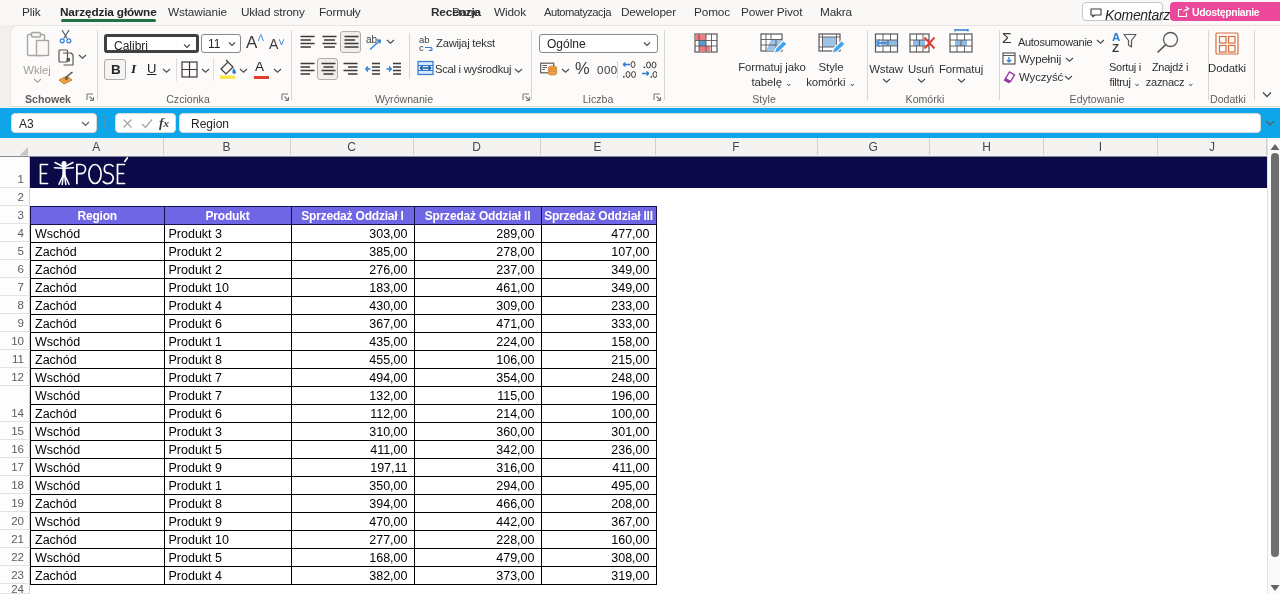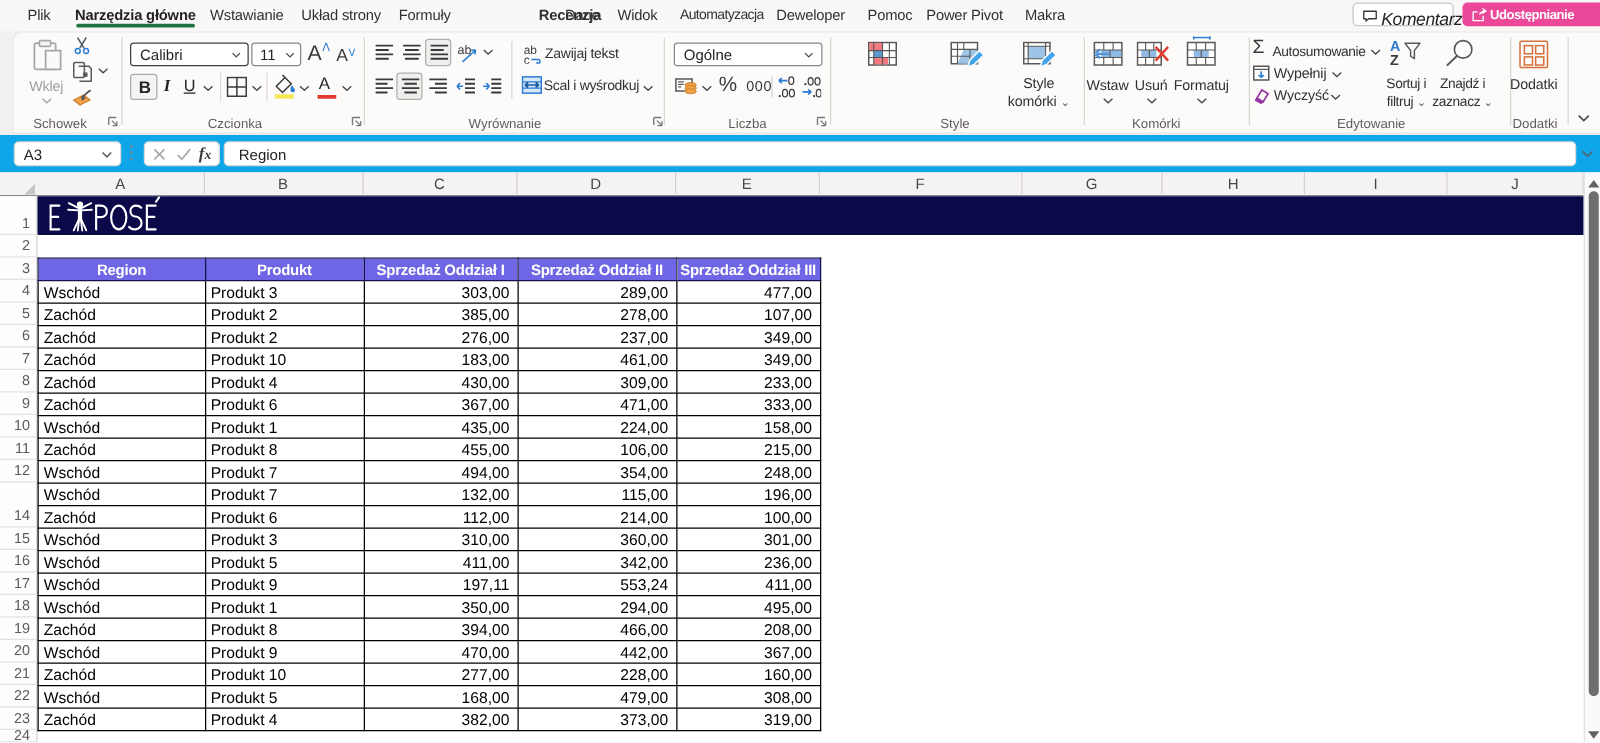--- a/index.html
+++ b/index.html
@@ -95,27 +95,27 @@
       <path d="M5 4 H13.2 L15 6 V16 H5.5" stroke-linejoin="round"></path>
       <rect x="8.5" y="9" width="3.5" height="3.5" fill="#5a5856" stroke="none"></rect>
     </svg>
     <svg class="abs" style="left:78px;top:29px;" width="9" height="6" fill="none" stroke="#494949" stroke-width="1.1">
         <path d="M1 1 L4.5 4.2 L8 1"></path>
       </svg>
     <svg class="abs" style="left:57px;top:46px;" width="17" height="15" fill="none">
       <path d="M2 9 L10 5 L15 9 L7 13 Z" fill="#f0a246" stroke="#c87f2f" stroke-width="1"></path>
       <path d="M8 7.5 L13.5 2.5 M13.5 2.5 L15.5 1.2 M8.5 9 L11 7" stroke="#5a5856" stroke-width="1.6"></path>
     </svg>
-    <div class="glabel" style="left:48px;">Schowek</div>
+    <div class="glabel" style="left:48px;font-weight:bold;">Schowek</div>
     <svg class="launch" style="left:85px;" width="10" height="10" fill="none" stroke="#7a7876" stroke-width="1.1">
         <path d="M2 2 H8 M2 2 V8 M4.5 4.5 L8.5 8.5 M8.5 8.5 V5 M8.5 8.5 H5"></path>
       </svg>
     <div class="gsep" style="left:97px;"></div>
 
-    <div class="abs" style="left:104px;top:9px;width:95px;height:19px;background:#fff;border:1px solid #404040;border-radius:3px;">
+    <div class="abs" style="left:104px;top:9px;width:95px;height:19px;background:#fff;border:3px solid #404040;border-radius:3px;">
       <span style="position:absolute;left:7px;top:2px;font-size:12px;color:#242424;">Calibri</span>
       <svg style="position:absolute;right:5px;top:7px;" width="8" height="5" fill="none" stroke="#494949" stroke-width="1.1">
           <path d="M1 0.5 L4 3.5 L7 0.5"></path>
         </svg>
     </div>
     <div class="abs" style="left:201px;top:9px;width:40px;height:19px;background:#fff;border:1px solid #8a8886;border-radius:3px;">
       <span style="position:absolute;left:6px;top:2px;font-size:12px;color:#242424;">11</span>
       <svg style="position:absolute;right:4px;top:7px;" width="8" height="5" fill="none" stroke="#494949" stroke-width="1.1">
           <path d="M1 0.5 L4 3.5 L7 0.5"></path>
         </svg>
@@ -265,20 +265,21 @@
       <rect x="5" y="7.5" width="7" height="5.5" fill="#5b9bd5"></rect>
       <rect x="5" y="13" width="11.5" height="5.5" fill="#f27b81"></rect>
       <path d="M1 7.5 H23 M1 13 H23 M5 1 V19 M12 1 V19 M17.5 1 V19" stroke="#5a5856" stroke-width="0.9" fill="none"></path>
     </svg>
     <svg class="abs" style="left:760px;top:8px;" width="26" height="22">
       <rect x="1" y="1" width="21" height="17" fill="#fff" stroke="#5a5856" stroke-width="1.2"></rect>
       <path d="M11 6.5 H22 V18 H6 Z" fill="#9dc3e6"></path>
       <path d="M1 6.5 H22 M1 12 H16 M6 1 V18 M11 1 V6.5 M16 6.5 V18" stroke="#5a5856" stroke-width="0.9" fill="none"></path>
       <path d="M23.5 7.5 L16 15 L14 20.5 L19.5 18.5 L27 11 Z" fill="#41a5ee" stroke="#fbfaf9" stroke-width="1.2"></path>
     </svg>
+    <div class="abs" style="left:772px;top:35px;width:110px;text-align:center;transform:translateX(-50%);font-size:11.4px;letter-spacing:-0.1px;color:#323130;line-height:14.5px;">Formatuj jako<br>tabelę <span style="font-size:9px;color:#494949;">⌄</span></div>
     <svg class="abs" style="left:818px;top:8px;" width="26" height="22">
       <rect x="1" y="1" width="21" height="17" fill="#fff" stroke="#5a5856" stroke-width="1.2"></rect>
       <rect x="4.5" y="4" width="14" height="10" fill="#9dc3e6"></rect>
       <path d="M1 4 H22 M1 14 H22 M4.5 1 V18 M18.5 1 V18" stroke="#5a5856" stroke-width="0.9" fill="none"></path>
       <path d="M23.5 7.5 L16 15 L14 20.5 L19.5 18.5 L27 11 Z" fill="#41a5ee" stroke="#fbfaf9" stroke-width="1.2"></path>
     </svg>
     <div class="abs" style="left:831px;top:35px;width:80px;text-align:center;transform:translateX(-50%);font-size:11.4px;letter-spacing:-0.1px;color:#323130;line-height:14.5px;">Style<br>komórki <span style="font-size:9px;color:#494949;">⌄</span></div>
     <div class="glabel" style="left:764px;">Style</div>
     <div class="gsep" style="left:867px;"></div>
 
@@ -561,21 +562,21 @@
             <td>Wschód</td>
             <td>Produkt 5</td>
             <td class="num">411,00</td>
             <td class="num">342,00</td>
             <td class="num">236,00</td>
           </tr>
     <tr>
             <td>Wschód</td>
             <td>Produkt 9</td>
             <td class="num">197,11</td>
-            <td class="num">553,24</td>
+            <td class="num">316,00</td>
             <td class="num">411,00</td>
           </tr>
     <tr>
             <td>Wschód</td>
             <td>Produkt 1</td>
             <td class="num">350,00</td>
             <td class="num">294,00</td>
             <td class="num">495,00</td>
           </tr>
     <tr>

